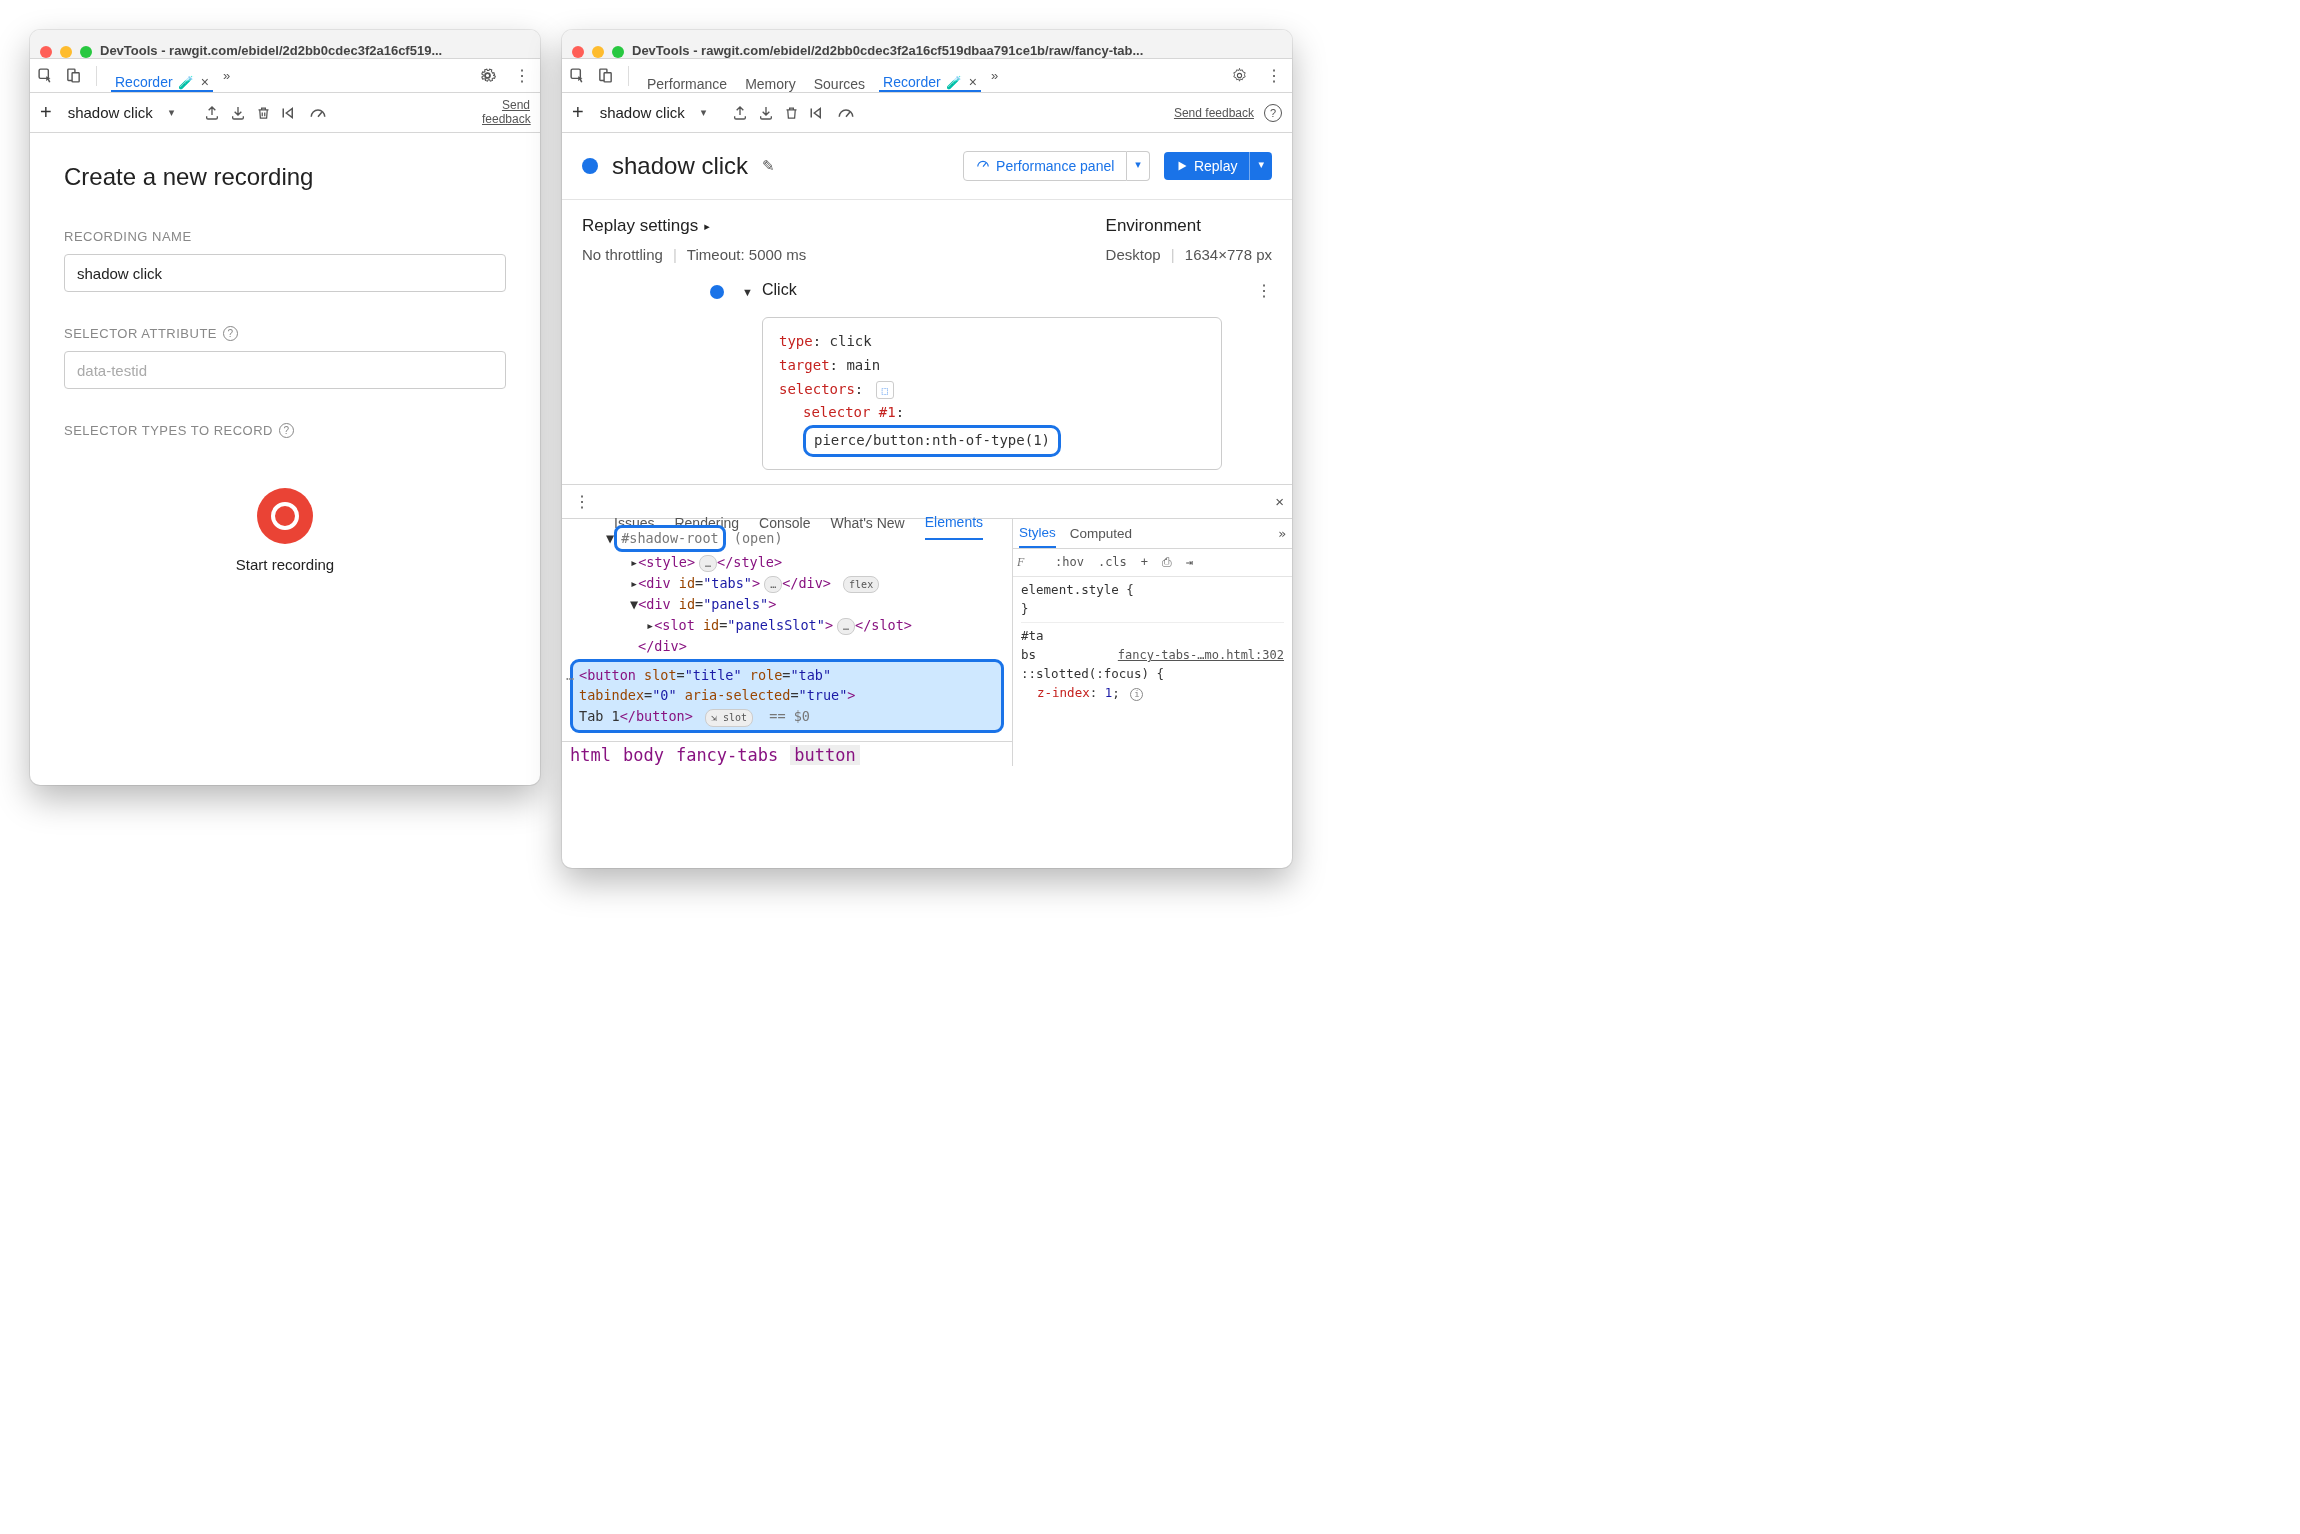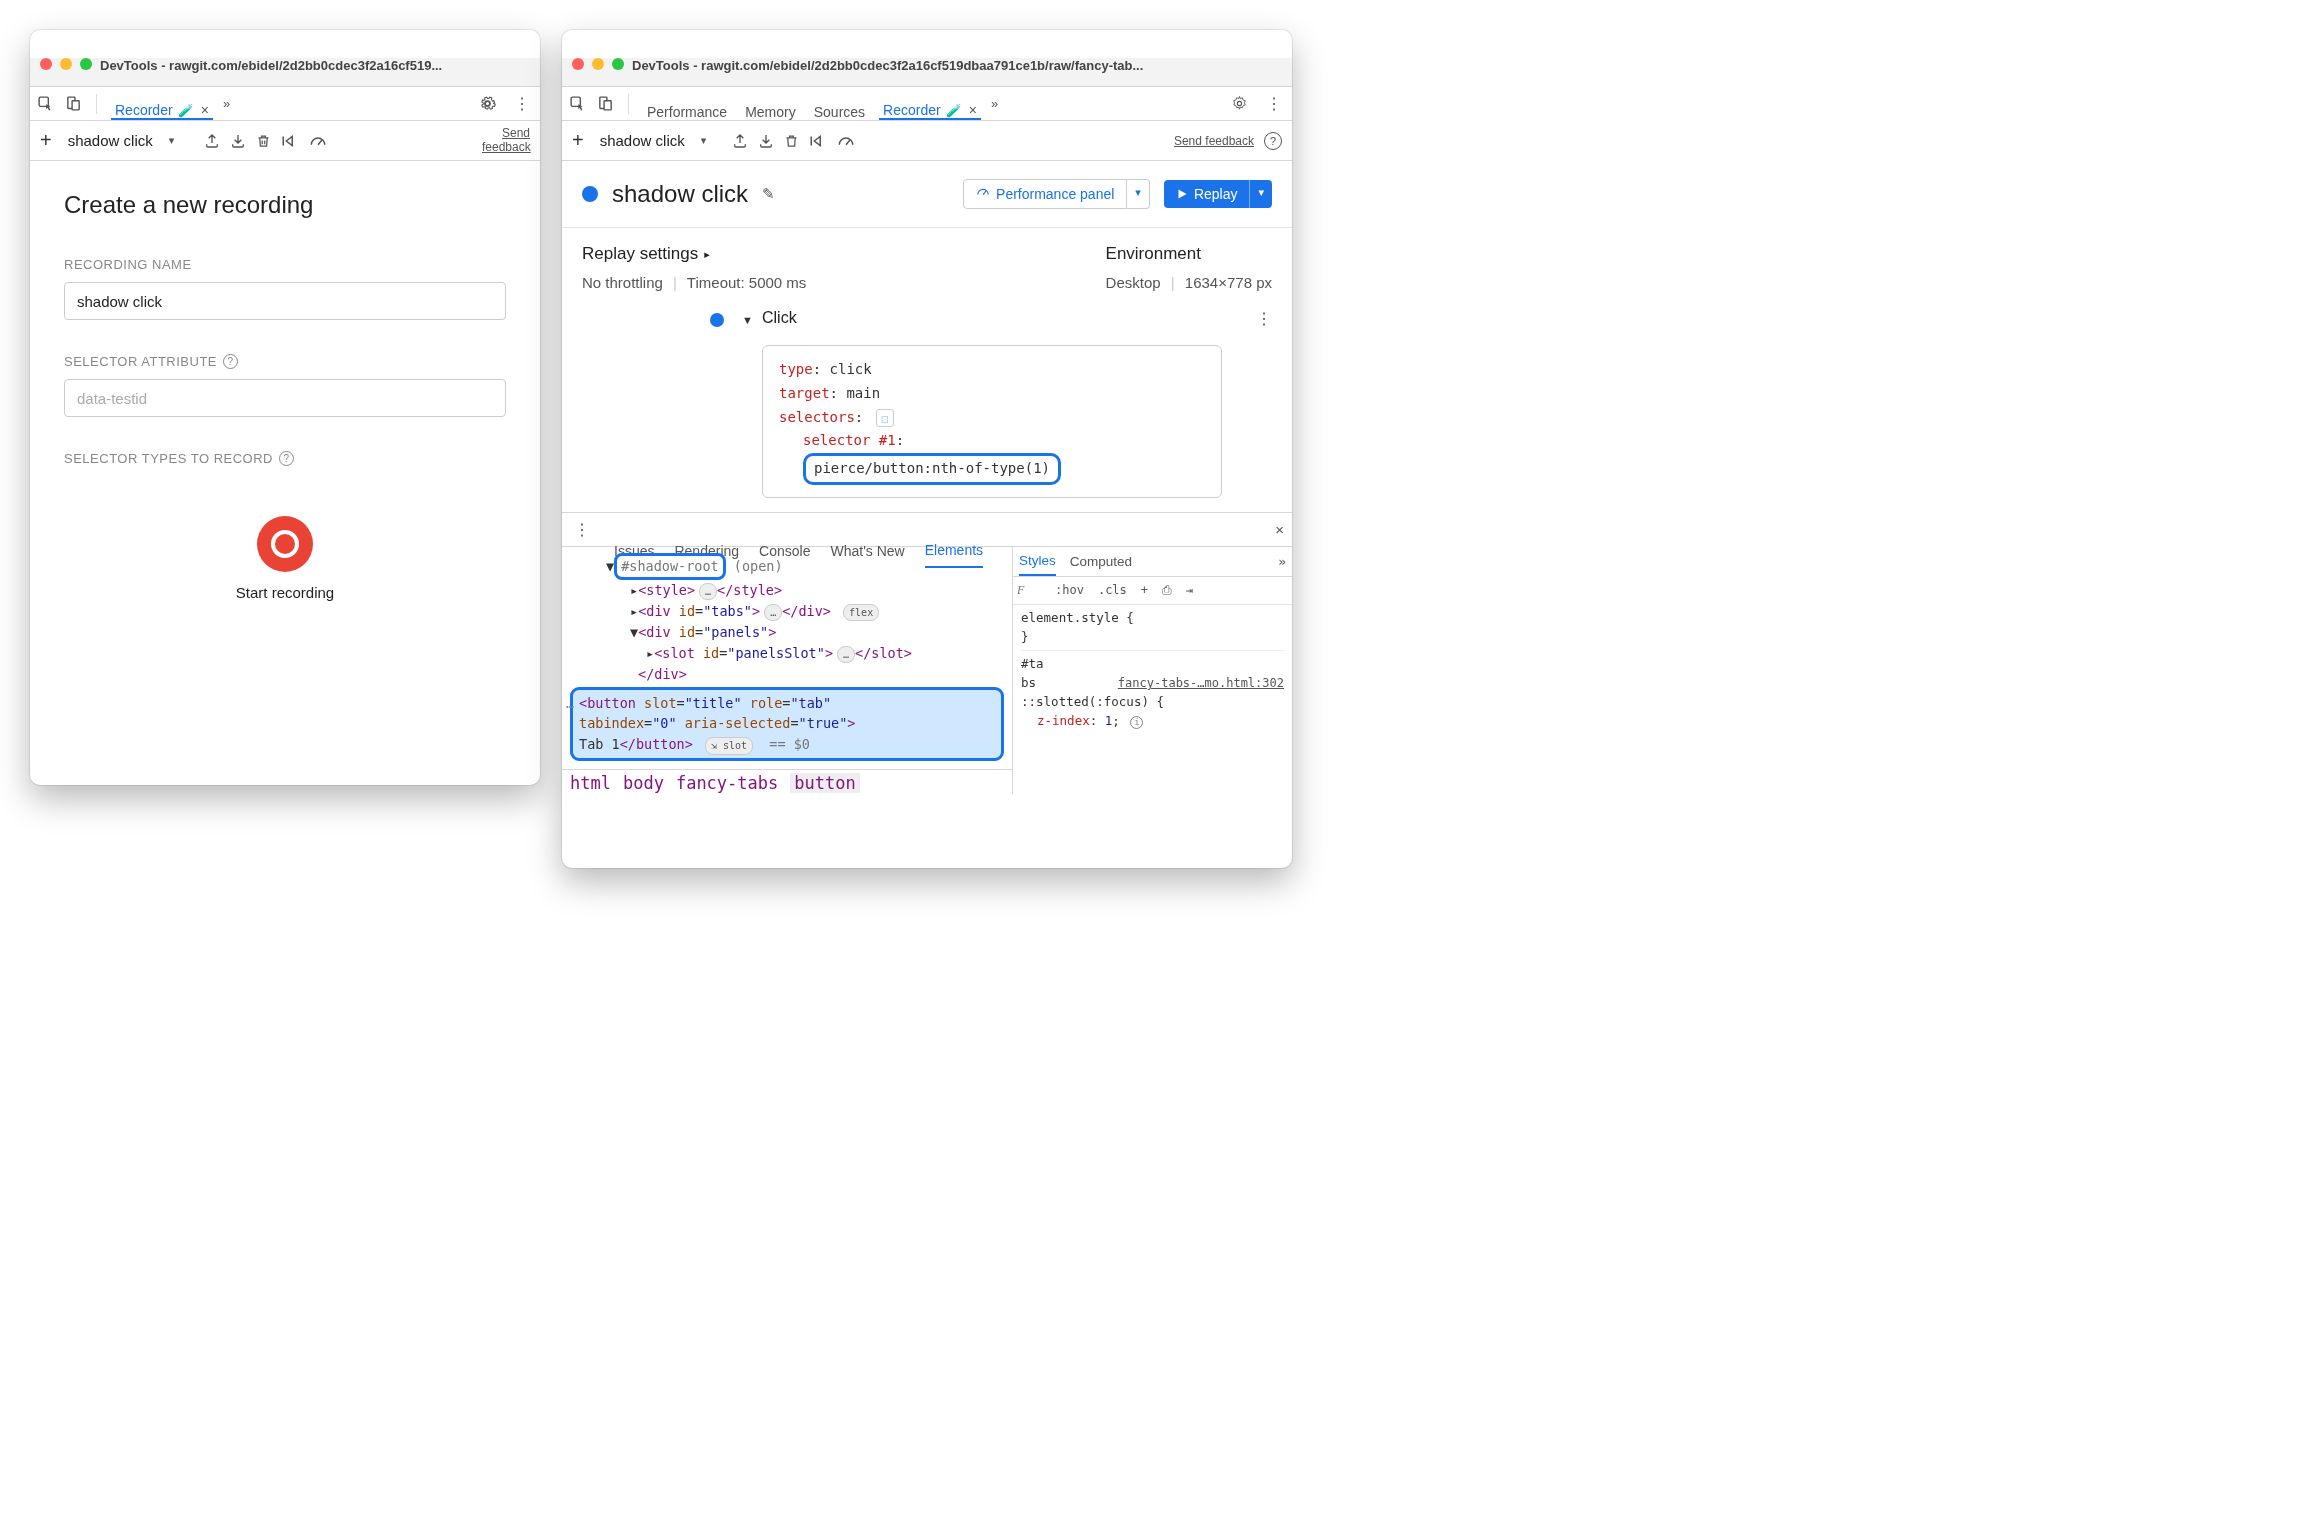--- a/index.html
+++ b/index.html
@@ -18,26 +18,25 @@
   border-radius: 10px;
   box-shadow: 0 14px 34px rgba(0,0,0,0.28), 0 0 0 1px rgba(0,0,0,0.08);
   overflow: hidden;
 }
 .w-left { left: 30px; top: 30px; width: 510px; height: 755px; }
 .w-right { left: 562px; top: 30px; width: 730px; height: 838px; }
 
 .titlebar {
   height: 29px;
   display: flex;
-  align-items: flex-start;
+  align-items: flex-end;
   padding: 0 10px;
   background: #f3f3f3;
   border-bottom: 1px solid #d6d6d6;
   gap: 8px;
-  margin-top: 28px;
 }
 .traffic { display: flex; gap: 8px; }
 .dot { width: 12px; height: 12px; border-radius: 50%; }
 .dot.r { background: #ff5f57; } .dot.y { background: #febc2e; } .dot.g { background: #28c840; }
 .titlebar .title { font-size: 13px; font-weight: 600; color: #444; white-space: nowrap; overflow: hidden; text-overflow: ellipsis; }
 
 .tabbar {
   display: flex;
   align-items: center;
   height: 34px;

